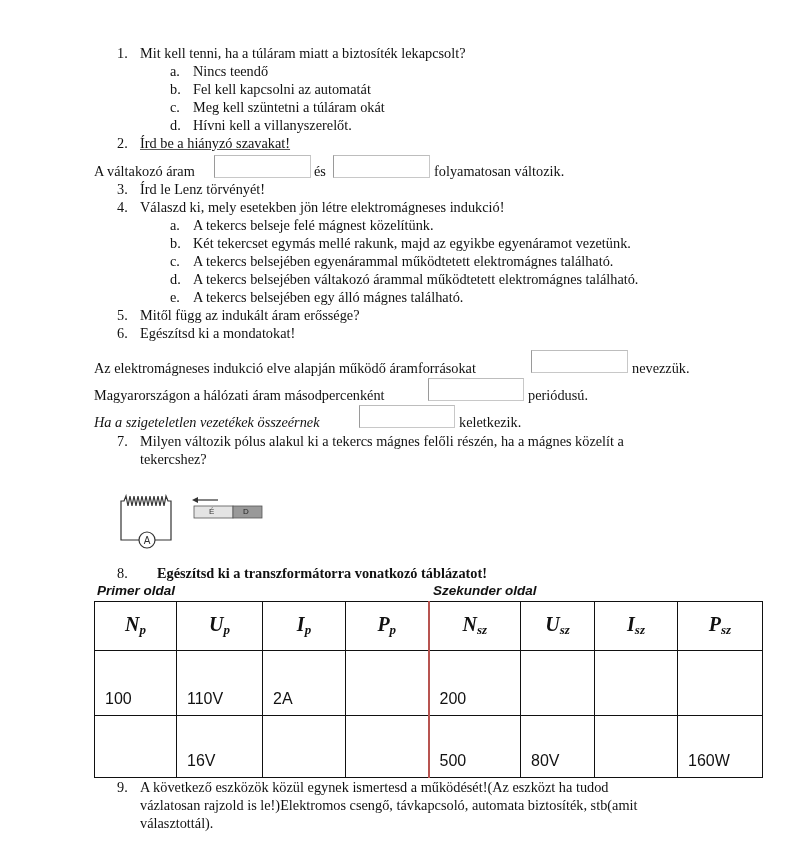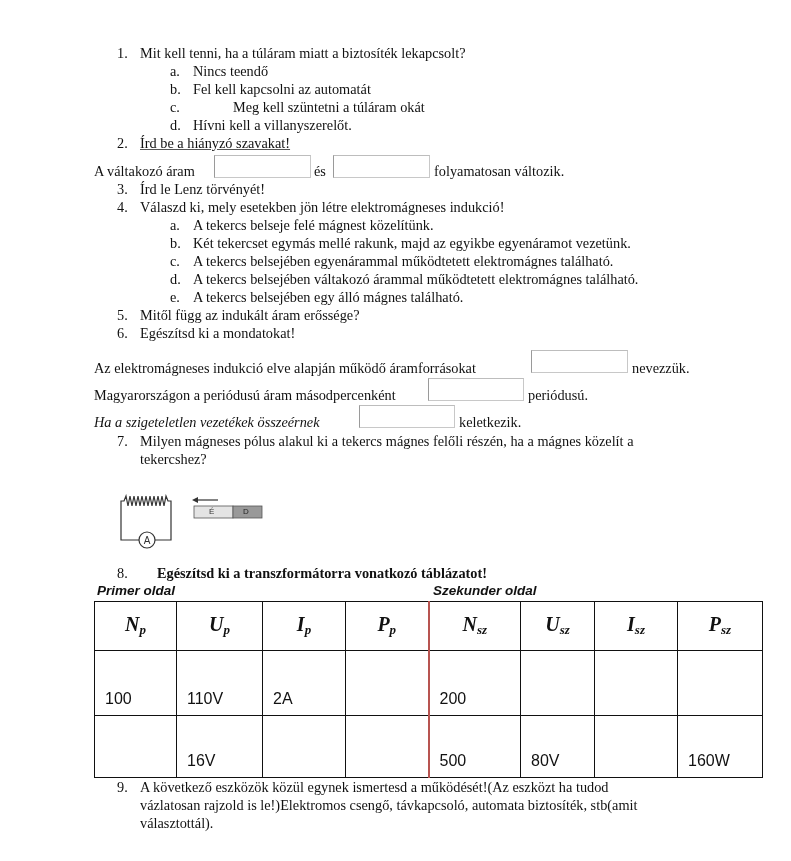--- a/index.html
+++ b/index.html
@@ -37,21 +37,21 @@
 </style>
 </head>
 <body>
 
 <div class="line" style="left:117px;top:45px;">
   <span>1.</span>
   <span style="position:absolute;left:23px;">Mit kell tenni, ha a túláram miatt a biztosíték lekapcsolt?</span>
 </div>
 <div class="line" style="left:170px;top:63px;"><span>a.</span><span style="position:absolute;left:23px;">Nincs teendő</span></div>
 <div class="line" style="left:170px;top:81px;"><span>b.</span><span style="position:absolute;left:23px;">Fel kell kapcsolni az automatát</span></div>
-<div class="line" style="left:170px;top:99px;"><span>c.</span><span style="position:absolute;left:23px;margin-left:40px;">Meg kell szüntetni a túláram okát</span></div>
+<div class="line" style="left:170px;top:99px;"><span>c.</span><span style="position:absolute;left:23px;">Meg kell szüntetni a túláram okát</span></div>
 <div class="line" style="left:170px;top:117px;"><span>d.</span><span style="position:absolute;left:23px;">Hívni kell a villanyszerelőt.</span></div>
 
 <div class="line" style="left:117px;top:135px;">
   <span>2.</span>
   <span class="uline" style="position:absolute;left:23px;">Írd be a hiányzó szavakat!</span>
 </div>
 <div class="line" style="left:94px;top:163px;">A váltakozó áram</div>
 <div class="box" style="left:214px;top:155px;width:97px;height:23px;"></div>
 <div class="line" style="left:314px;top:163px;">és</div>
 <div class="box" style="left:333px;top:155px;width:97px;height:23px;"></div>
@@ -78,31 +78,31 @@
 </div>
 
 <div class="line" style="left:117px;top:325px;">
   <span>6.</span>
   <span style="position:absolute;left:23px;">Egészítsd ki a mondatokat!</span>
 </div>
 <div class="line" style="left:94px;top:360px;text-align:center;">Az elektromágneses indukció elve alapján működő áramforrásokat</div>
 <div class="box" style="left:531px;top:350px;width:97px;height:23px;"></div>
 <div class="line" style="left:632px;top:360px;">nevezzük.</div>
 
-<div class="line" style="left:94px;top:387px;">Magyarországon a periódusú áram másodpercenként</div>
+<div class="line" style="left:94px;top:387px;">Magyarországon a hálózati áram másodpercenként</div>
 <div class="box" style="left:428px;top:378px;width:96px;height:23px;"></div>
 <div class="line" style="left:528px;top:387px;">periódusú.</div>
 
 <div class="line" style="left:94px;top:414px;font-style:italic;">Ha a szigeteletlen vezetékek összeérnek</div>
 <div class="box" style="left:359px;top:405px;width:96px;height:23px;"></div>
 <div class="line" style="left:459px;top:414px;">keletkezik.</div>
 
 <div class="line" style="left:117px;top:433px;">
   <span>7.</span>
-  <span style="position:absolute;left:23px;">Milyen mágneses pólus alakul ki a tekercs mágnes felőli részén, ha a mágnes közelít a</span>
+  <span style="position:absolute;left:23px;">Milyen változik pólus alakul ki a tekercs mágnes felőli részén, ha a mágnes közelít a</span>
 </div>
 <div class="line" style="left:140px;top:451px;">tekercshez?</div>
 
 <div style="position:absolute;left:118px;top:494px;width:150px;height:60px;">
   <svg width="150" height="60" viewBox="0 0 150 60">
     <g fill="none" stroke="#333" stroke-width="1.2">
       <path d="M3,14 L3,7 L6,7 L8,2 L10,12 L12,2 L14,12 L16,2 L18,12 L20,2 L22,12 L24,2 L26,12 L28,2 L30,12 L32,2 L34,12 L36,2 L38,12 L40,2 L42,12 L44,2 L46,12 L48,2 L50,7 L53,7 L53,14"></path>
       <path d="M3,14 L3,46 L21,46"></path>
       <path d="M37,46 L53,46 L53,14"></path>
       <circle cx="29" cy="46" r="8"></circle>

